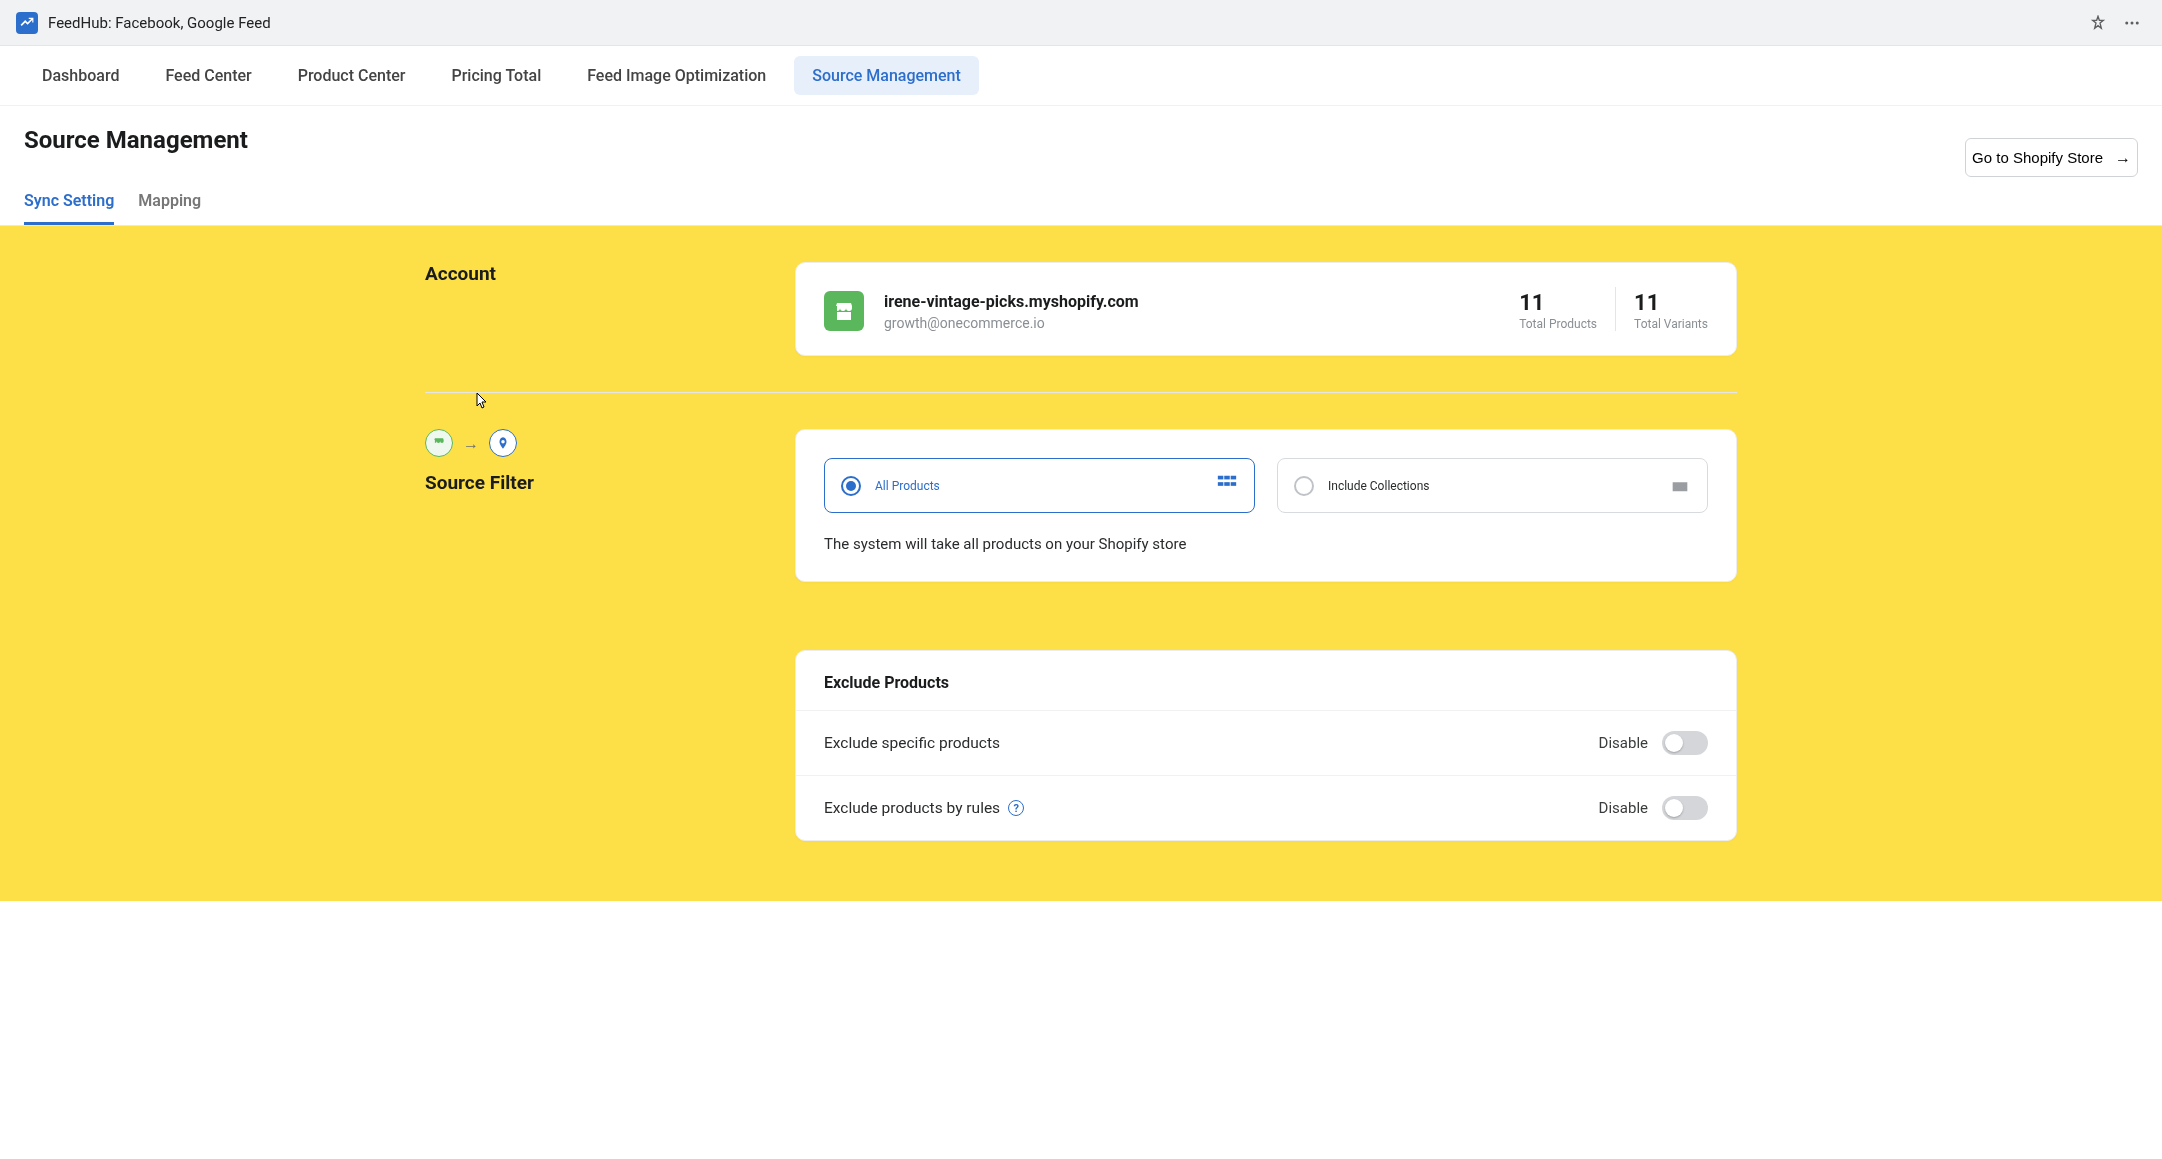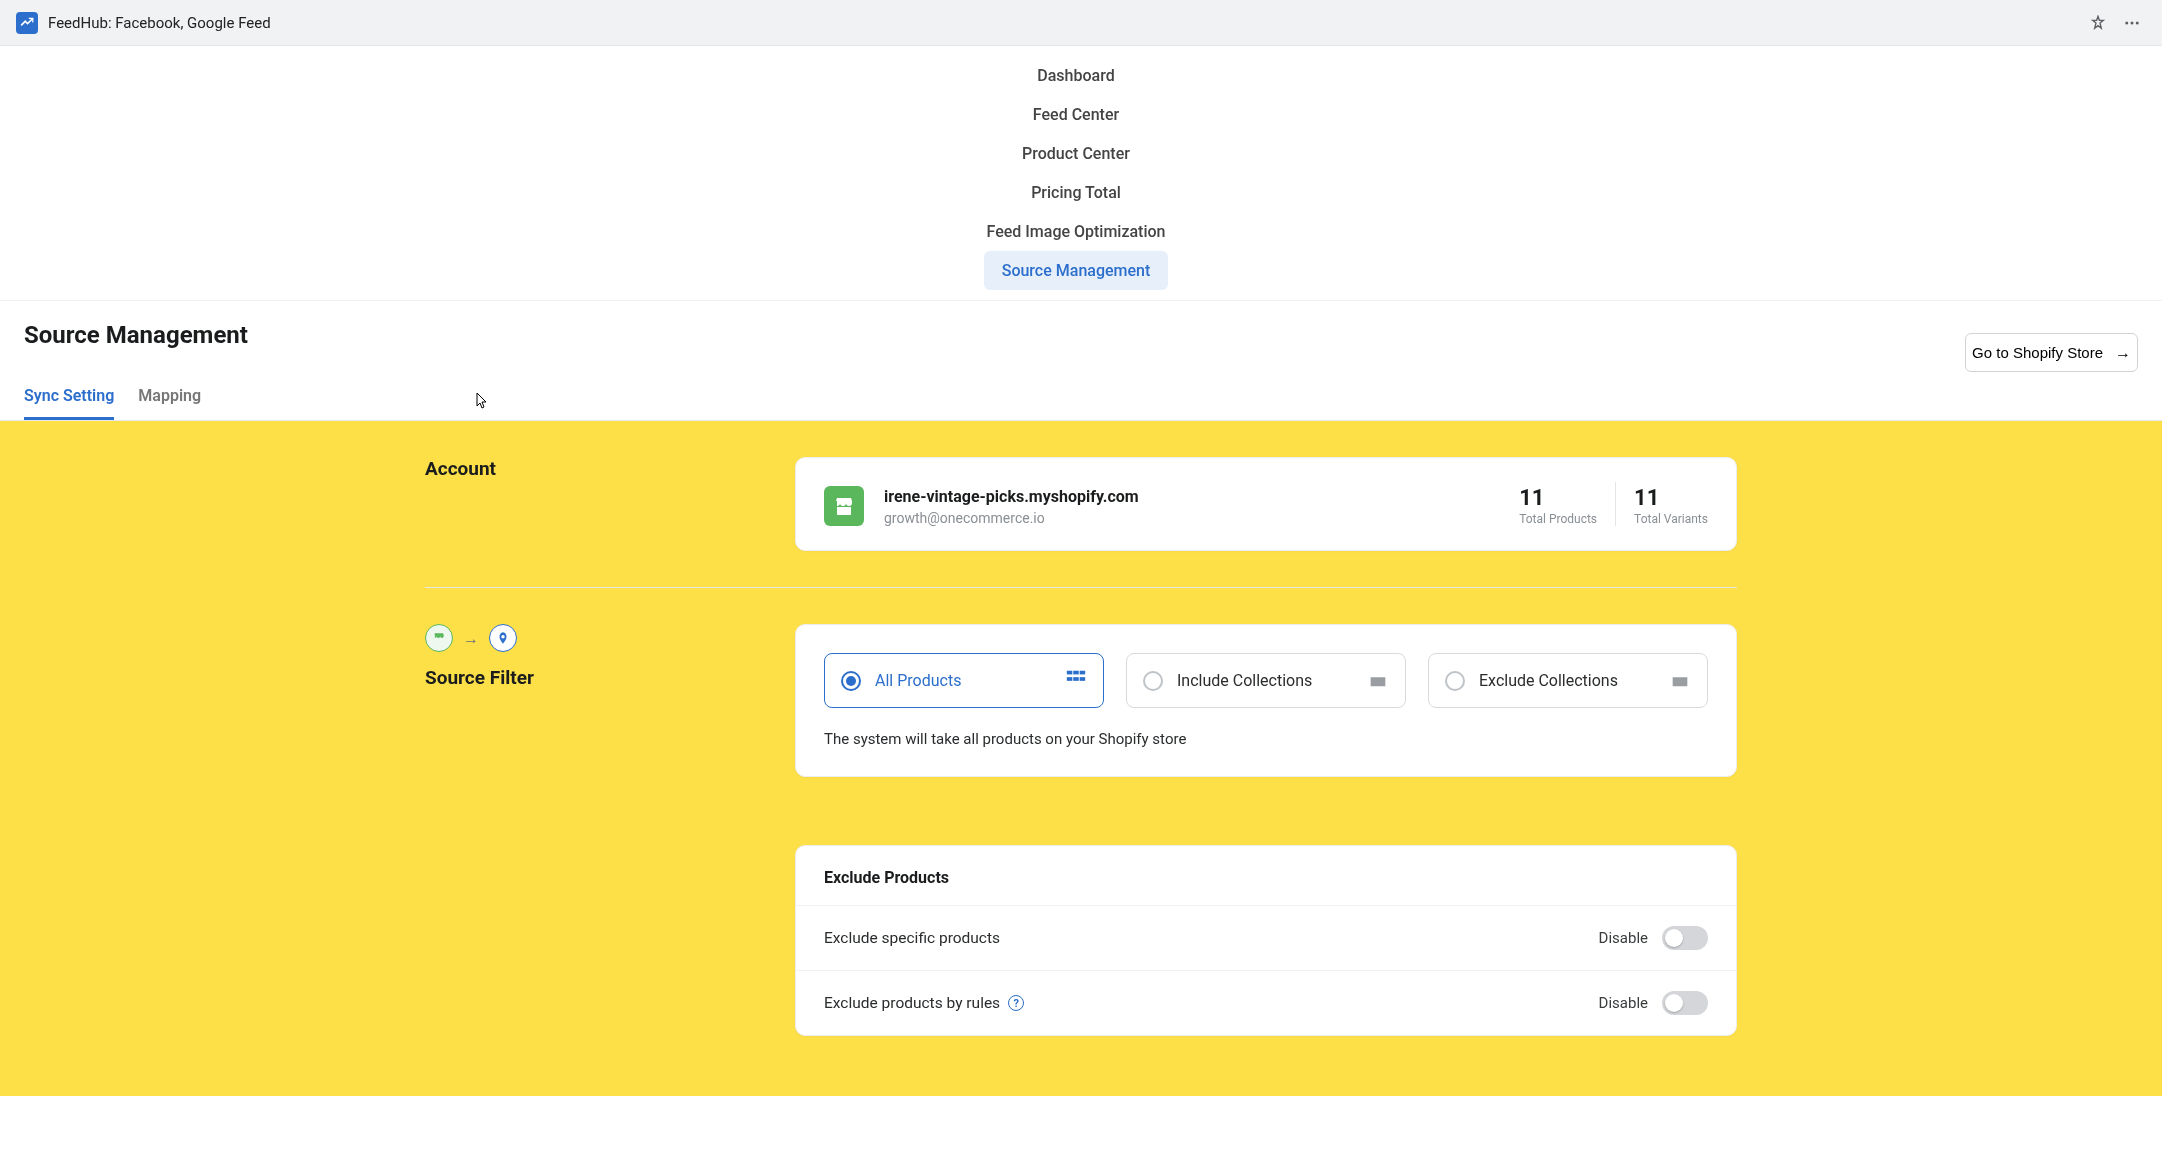--- a/index.html
+++ b/index.html
@@ -36,21 +36,20 @@
     margin-left: 6px;
   }
 
   
   .nav-row {
     display: flex;
     align-items: center;
     padding: 10px 24px 10px 24px;
     gap: 0;
     border-bottom: 1px solid #f1f1f1;
-    flex-direction: column;
   }
   .nav-row .nav-item {
     padding: 10px 18px;
     font-size: 16px;
     font-weight: 500;
     color: #444;
     cursor: pointer;
     border-radius: 6px;
     margin-right: 10px;
   }
@@ -206,21 +205,21 @@
     border: 2px solid #bfc3c7;
     border-radius: 50%;
     display: flex; align-items: center; justify-content: center;
     margin-right: 14px;
     flex-shrink: 0;
   }
   .radio.on { border-color: #2c6ecb; }
   .radio.on::after {
     content: ''; width: 10px; height: 10px; border-radius: 50%; background: #2c6ecb;
   }
-  .filter-option .label { font-size: 16px; flex: 1; color: #2a2c2e; }
+  .filter-option .label { font-size: 12px; flex: 1; color: #2a2c2e; }
   .filter-option.selected .label { color: #2c6ecb; }
   .filter-option .opt-icon { color: #2c6ecb; }
   .filter-option .opt-icon.grey { color: #9a9ea3; }
   .filter-desc {
     font-size: 15px; color: #2a2c2e; margin-top: 22px;
   }
 
   
   .exclude-card { margin-top: 68px; }
   .exclude-card .ex-header {
@@ -375,29 +374,20 @@
           </div>
           <div class="filter-option">
             <div class="radio"></div>
             <div class="label">Include Collections</div>
             <span class="opt-icon grey">
               <svg width="22" height="22" viewBox="0 0 24 24" fill="#9a9ea3">
                   <path d="M12 2v6m0 0l-3-3m3 3l3-3M4 10h16v10H4z"></path>
                 </svg>
             </span>
           </div>
-          <div class="filter-option">
-            <div class="radio"></div>
-            <div class="label">Exclude Collections</div>
-            <span class="opt-icon grey">
-              <svg width="22" height="22" viewBox="0 0 24 24" fill="#9a9ea3">
-                  <path d="M12 8V2m0 0l-3 3m3-3l3 3M4 10h16v10H4z"></path>
-                </svg>
-            </span>
-          </div>
         </div>
         <div class="filter-desc">The system will take all products on your Shopify store</div>
       </div>
 
       <div class="card exclude-card">
         <div class="ex-header">Exclude Products</div>
         <div class="exclude-row">
           <div class="ex-label">
             <span>Exclude specific products</span>
           </div>

